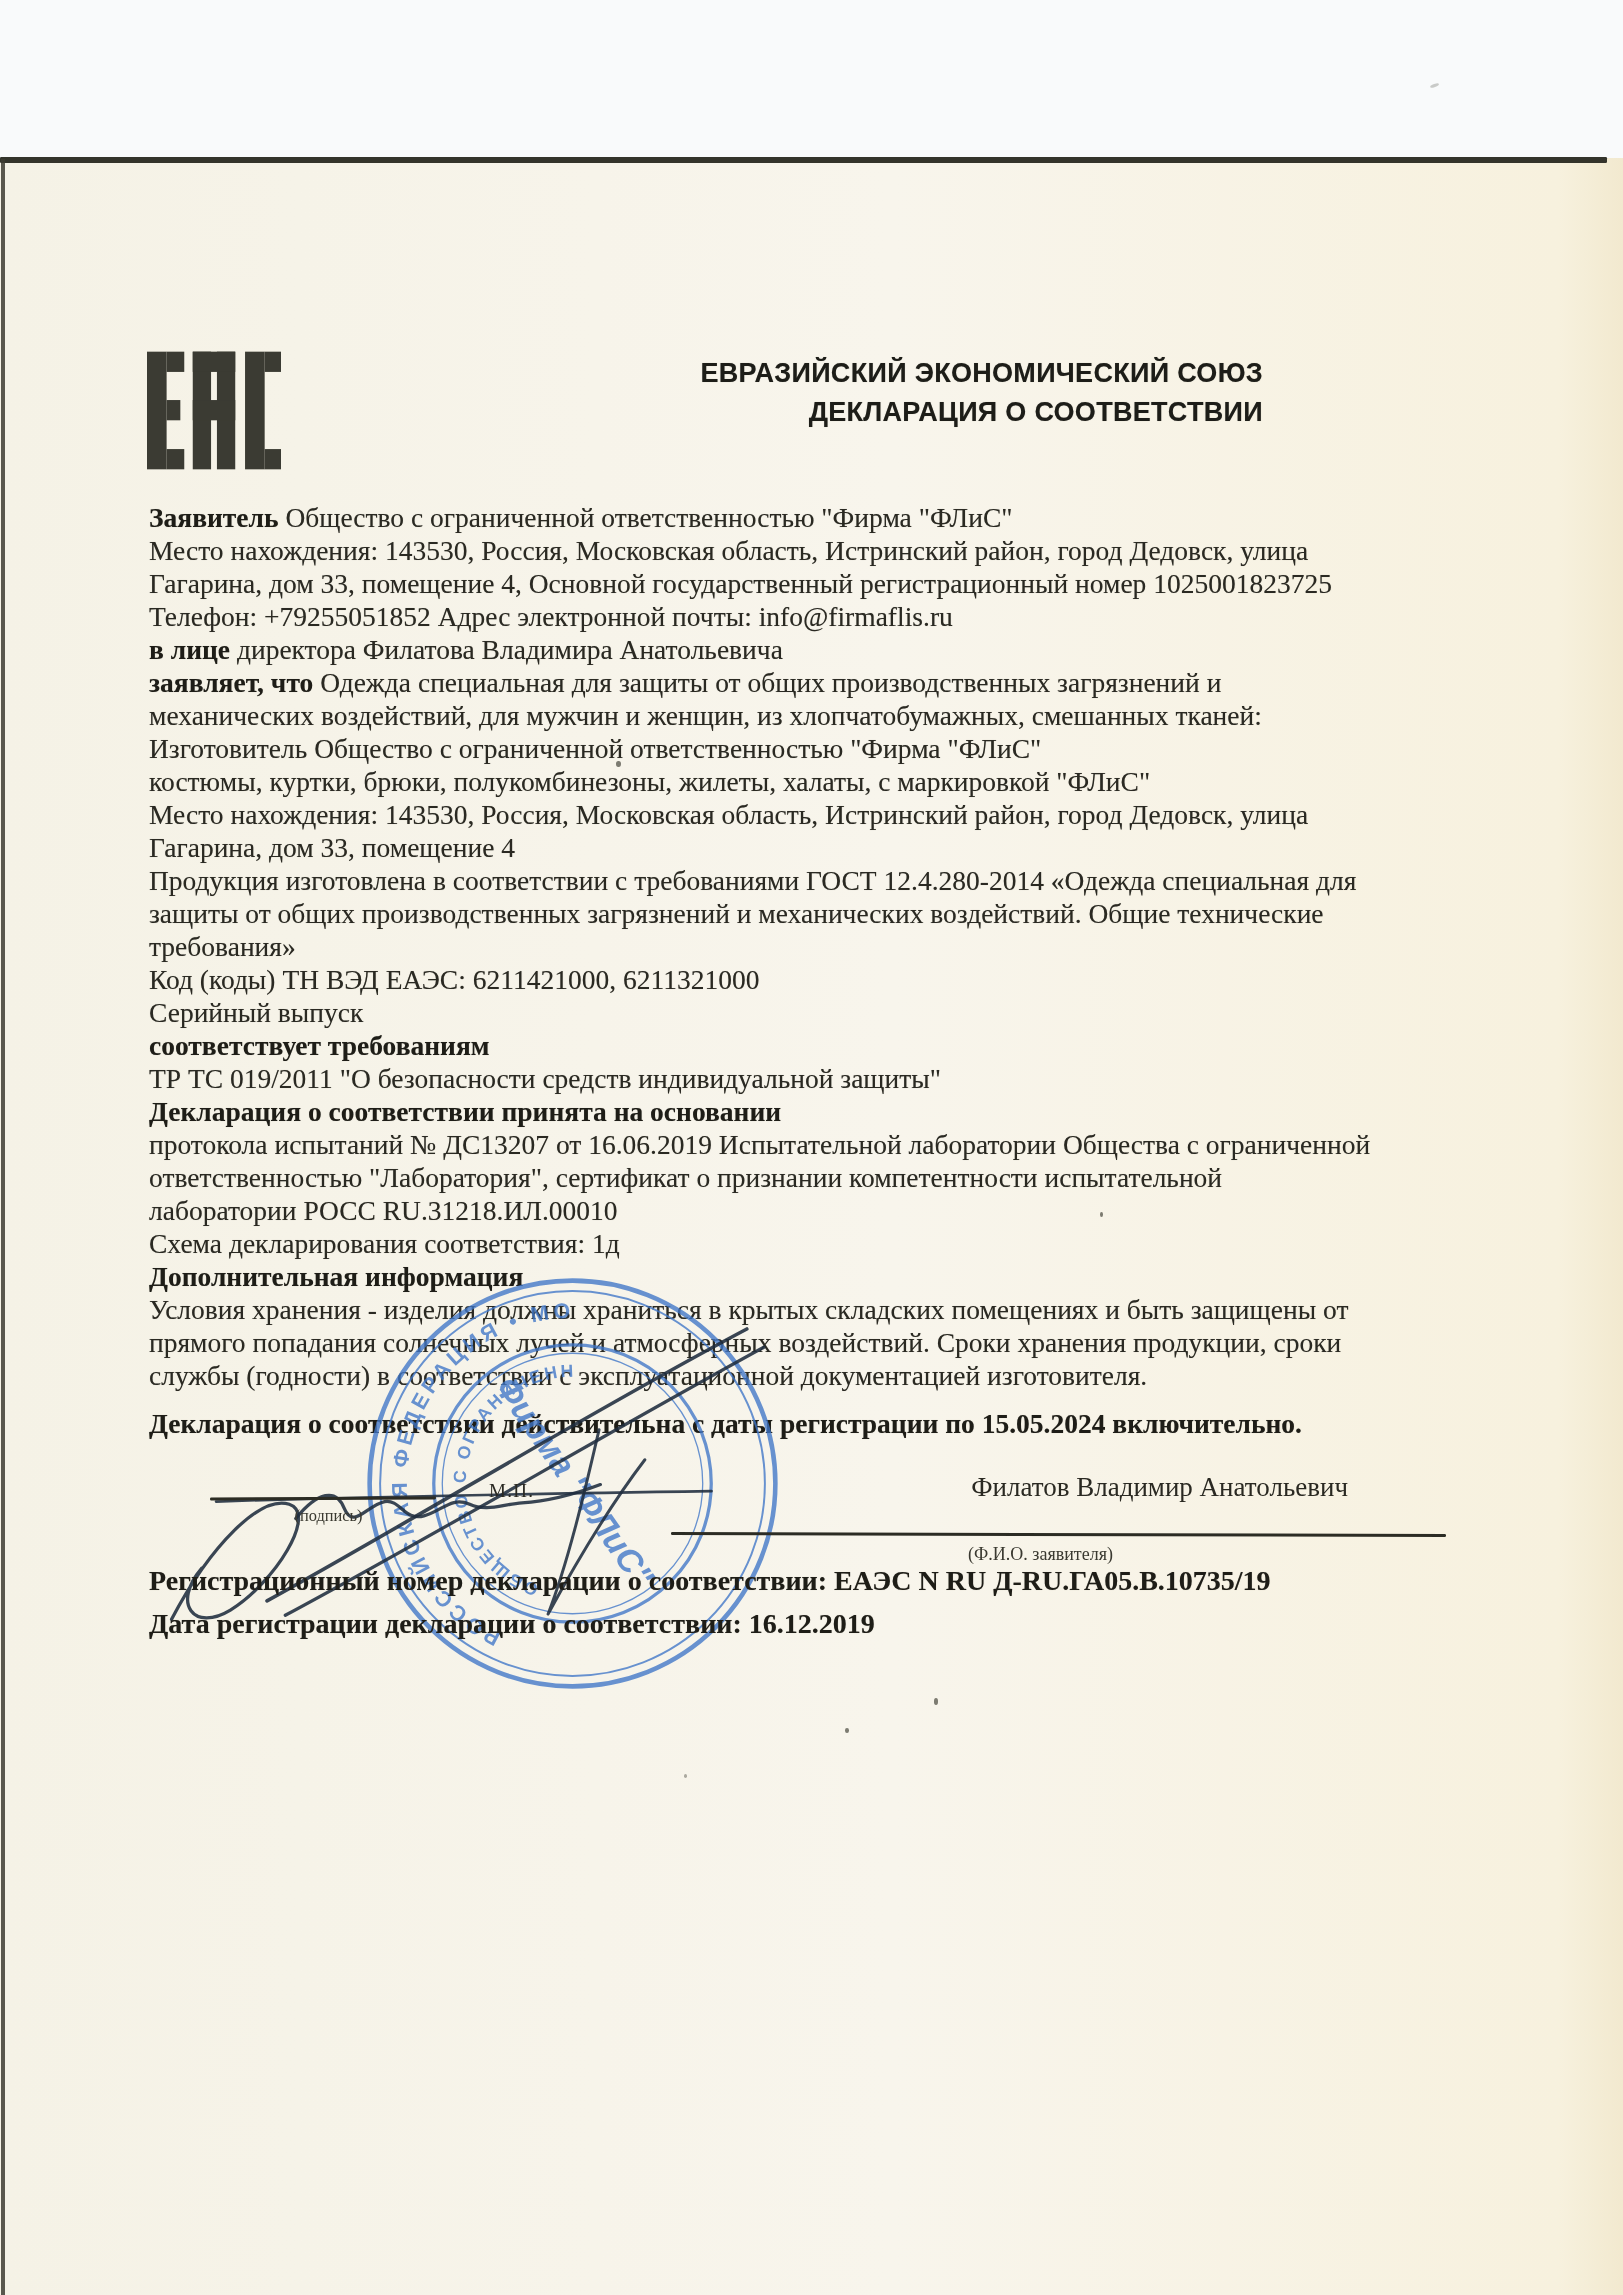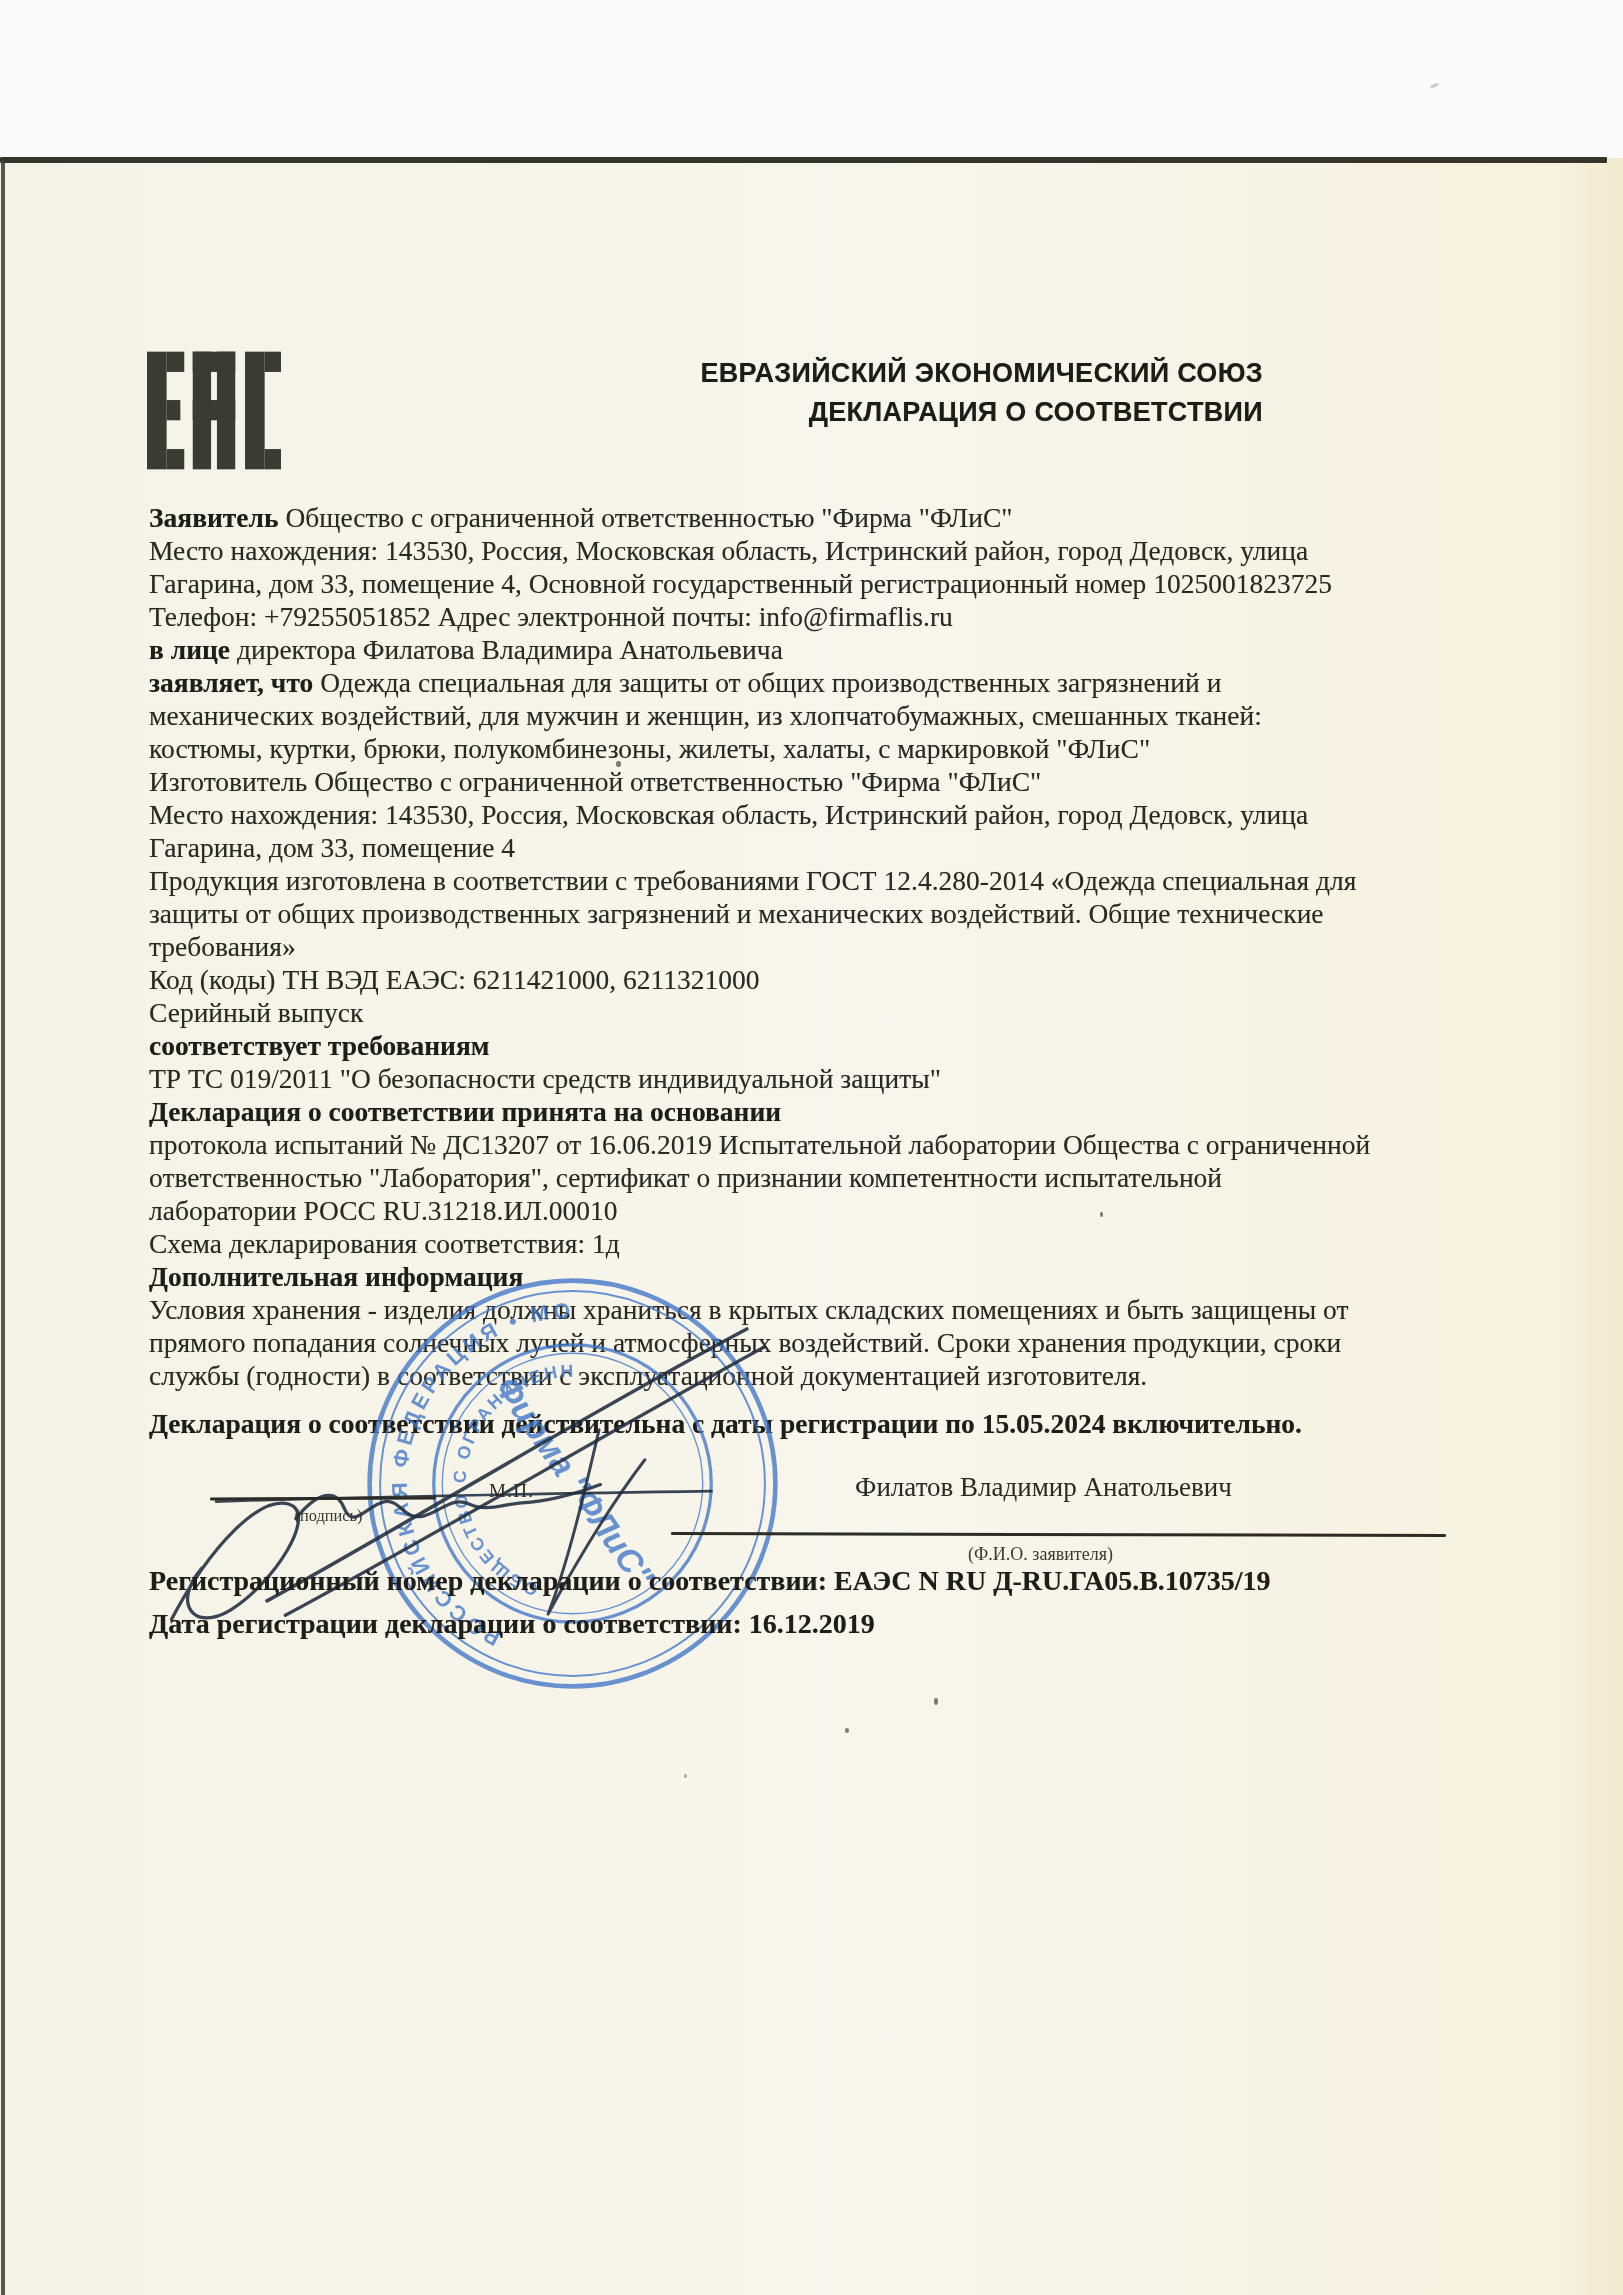--- a/index.html
+++ b/index.html
@@ -16,21 +16,21 @@
   .title{left:419px;top:354px;width:844px;text-align:right;
     font-family:"Liberation Sans",sans-serif;font-weight:bold;font-size:27px;line-height:39px;
     color:#1d1d18;letter-spacing:0.3px;text-shadow:0 0 0.7px rgba(45,45,38,.45);}
   .bodytext{left:149px;top:501px;width:1295px;font-size:27.5px;line-height:33px;
     color:#2a2922;text-shadow:0 0 0.7px rgba(50,48,40,.35);}
   .bline{white-space:nowrap;}
   .bline b{color:#1e1d17;}
   .validity{left:149px;top:1408px;width:1341px;font-size:27.5px;font-weight:bold;color:#1e1d17;
     white-space:nowrap;text-shadow:0 0 0.7px rgba(50,48,40,.4);}
   .mp{left:489px;top:1480px;font-size:19px;color:#2a2922;letter-spacing:1.3px;}
-  .fio-name{left:782px;top:1472px;width:523px;text-align:center;font-size:27px;color:#2a2922;white-space:nowrap;}
+  .fio-name{left:825px;top:1472px;width:523px;text-align:right;font-size:27px;color:#2a2922;white-space:nowrap;}
   .sig-line{left:210px;top:1497px;width:226px;height:2.6px;background:#2c2c24;border-radius:1.3px;transform:rotate(-.3deg);}
   .fio-line{left:671px;top:1533px;width:775px;height:2.6px;background:#2c2c24;border-radius:1.3px;transform:rotate(.15deg);}
   .caption{font-size:16.4px;color:#3a3930;text-align:center;}
   .cap-podpis{left:260px;top:1506px;width:137px;}
   .cap-fio{left:900px;top:1544px;width:281px;font-size:18px;}
   .regline{left:149px;font-size:28px;font-weight:bold;color:#1e1d17;white-space:nowrap;
     text-shadow:0 0 0.7px rgba(50,48,40,.4);font-family:Liberation Serif, serif;}
   .reg-number{top:1565px;}
   .reg-date{top:1608px;}
   .speck{background:#3a3a30;border-radius:50%;opacity:.65;}
@@ -65,22 +65,22 @@
 </div>
 
 <div class="abs bodytext">
     <div class="bline"><b>Заявитель</b> Общество с ограниченной ответственностью "Фирма "ФЛиС"</div>
     <div class="bline">Место нахождения: 143530, Россия, Московская область, Истринский район, город Дедовск, улица</div>
     <div class="bline">Гагарина, дом 33, помещение 4, Основной государственный регистрационный номер 1025001823725</div>
     <div class="bline">Телефон: +79255051852 Адрес электронной почты: info@firmaflis.ru</div>
     <div class="bline"><b>в лице</b> директора Филатова Владимира Анатольевича</div>
     <div class="bline"><b>заявляет, что</b> Одежда специальная для защиты от общих производственных загрязнений и</div>
     <div class="bline">механических воздействий, для мужчин и женщин, из хлопчатобумажных,  смешанных тканей:</div>
+    <div class="bline">Изготовитель Общество с ограниченной ответственностью "Фирма "ФЛиС"</div>
     <div class="bline">костюмы, куртки, брюки, полукомбинезоны, жилеты, халаты, с маркировкой "ФЛиС"</div>
-    <div class="bline">Изготовитель Общество с ограниченной ответственностью "Фирма "ФЛиС"</div>
     <div class="bline">Место нахождения: 143530, Россия, Московская область, Истринский район, город Дедовск, улица</div>
     <div class="bline">Гагарина, дом 33, помещение 4</div>
     <div class="bline">Продукция изготовлена в соответствии с требованиями ГОСТ 12.4.280-2014 «Одежда специальная для</div>
     <div class="bline">защиты от общих производственных загрязнений и механических воздействий. Общие технические</div>
     <div class="bline">требования»</div>
     <div class="bline">Код (коды) ТН ВЭД ЕАЭС: 6211421000, 6211321000</div>
     <div class="bline">Серийный выпуск</div>
     <div class="bline"><b>соответствует требованиям</b></div>
     <div class="bline">ТР ТС 019/2011 "О безопасности средств индивидуальной защиты"</div>
     <div class="bline"><b>Декларация о соответствии принята на основании</b></div>

